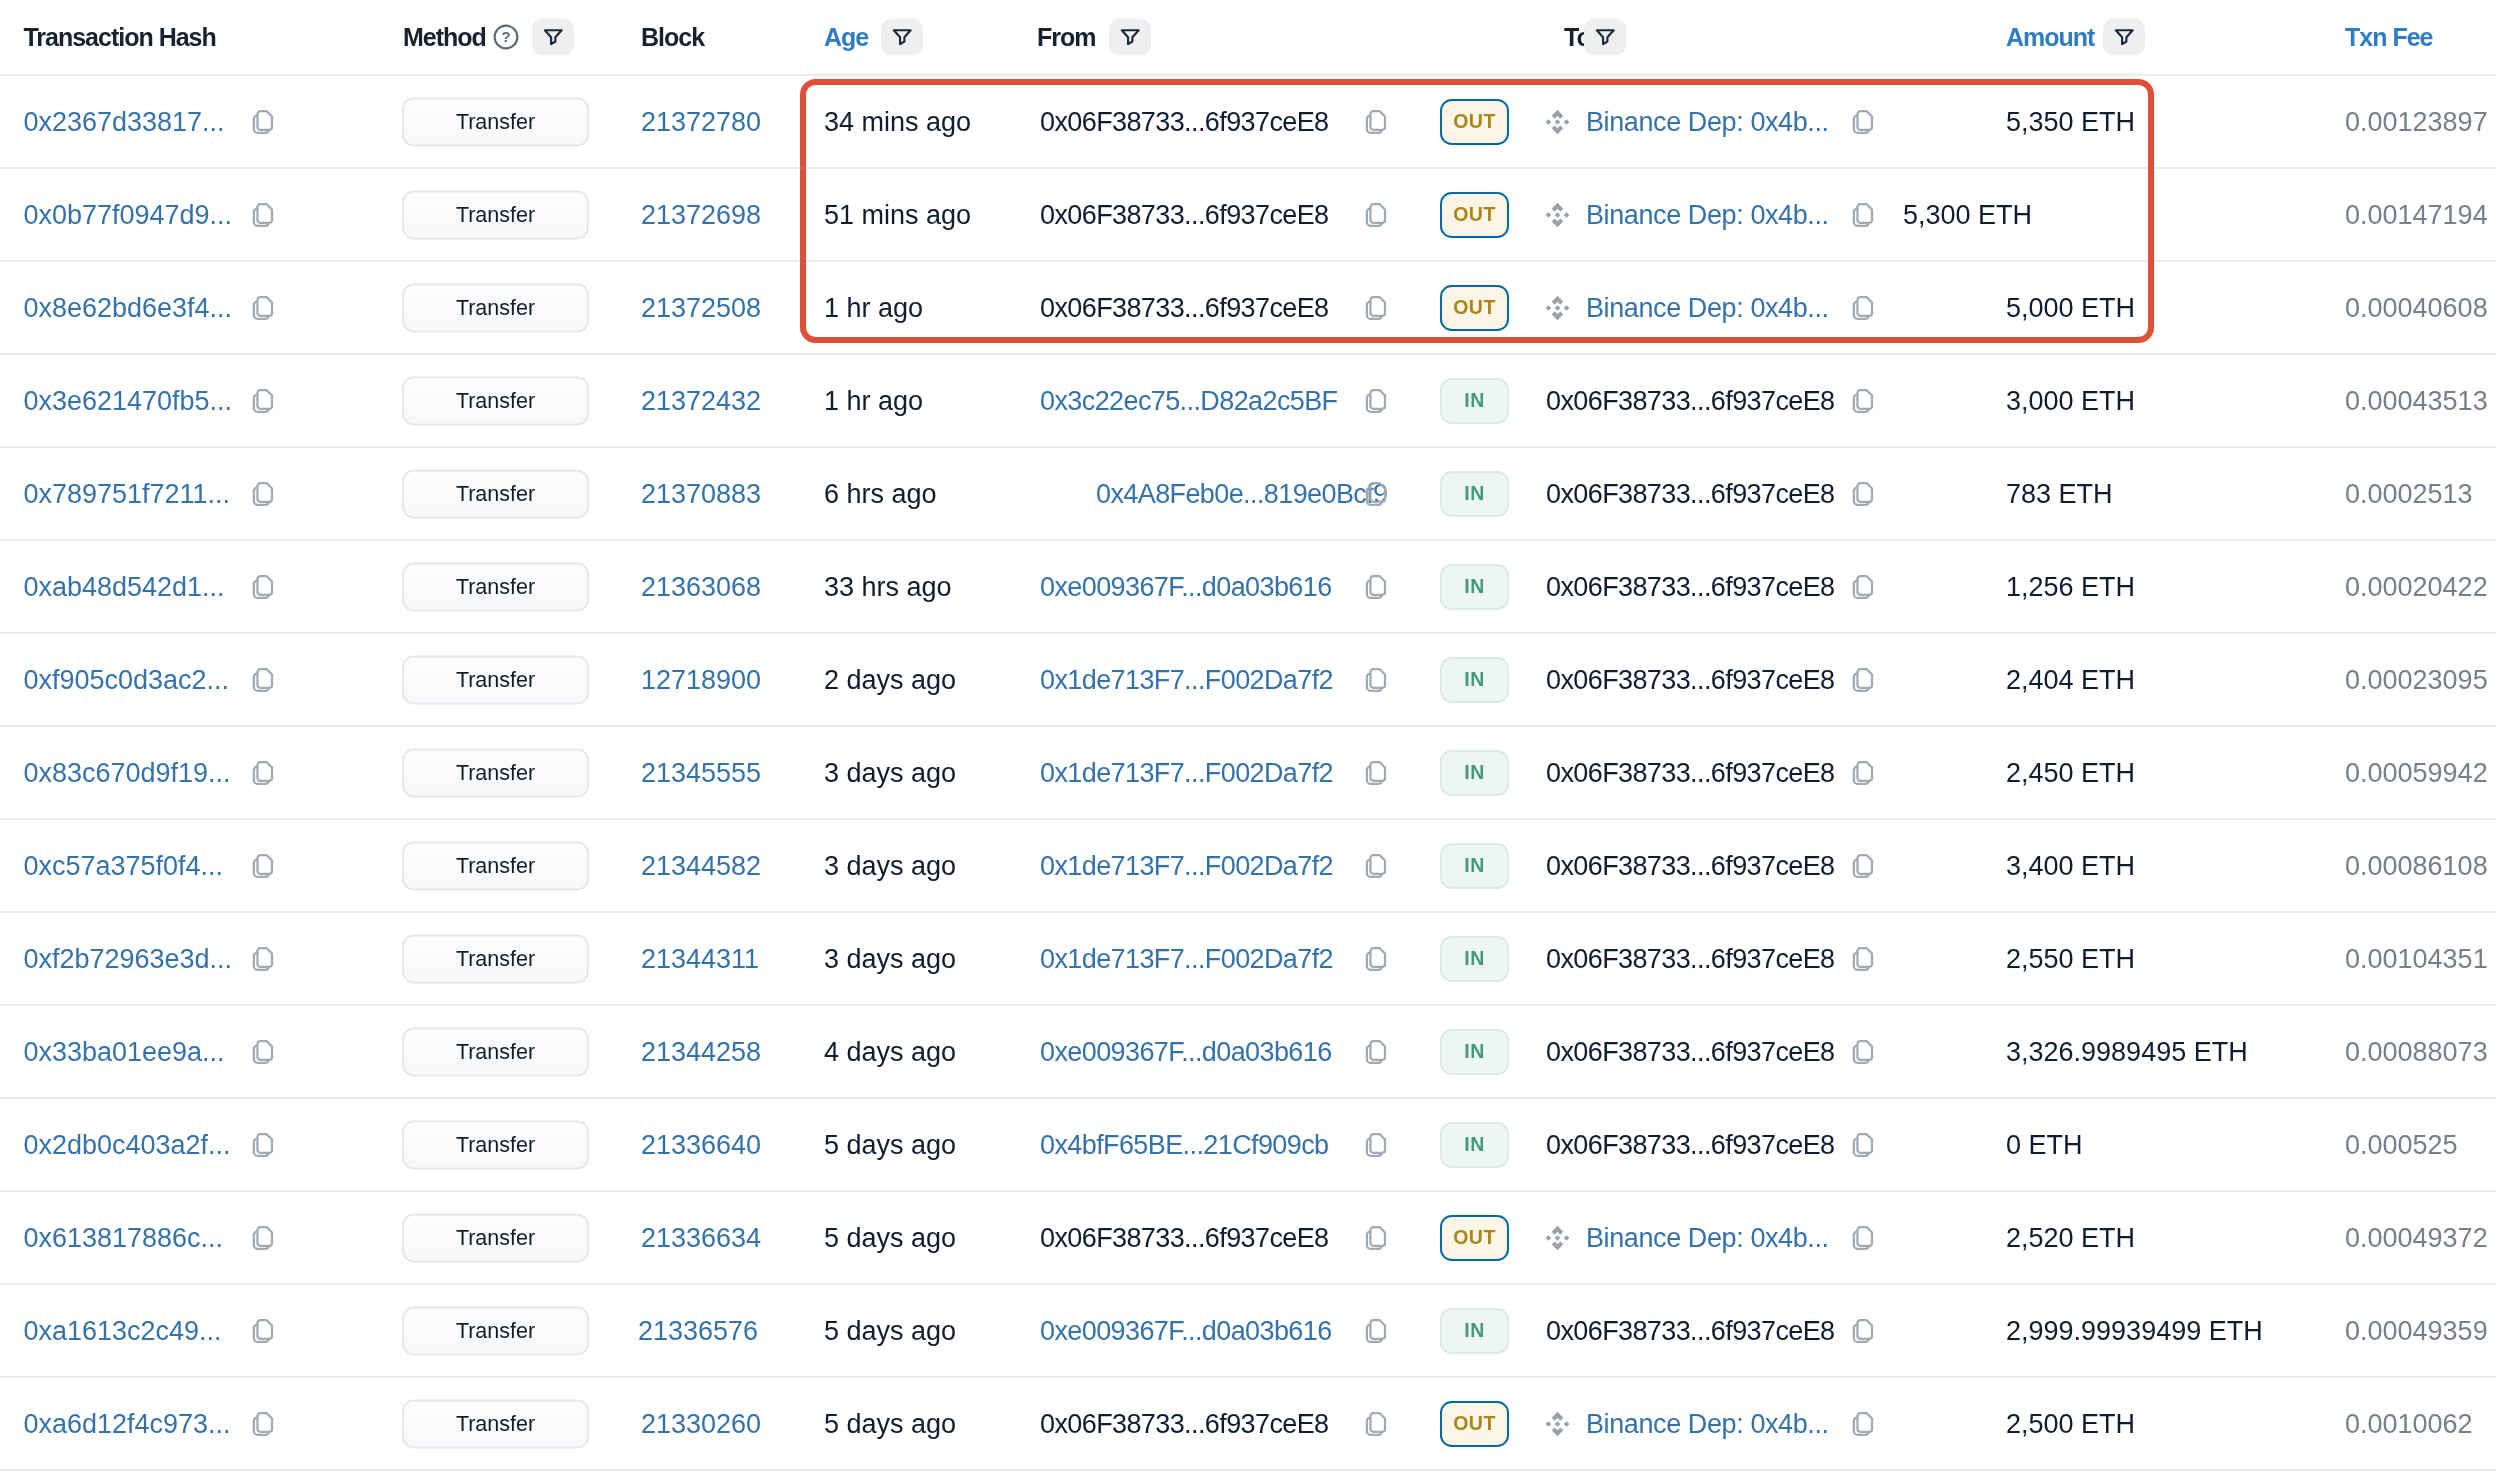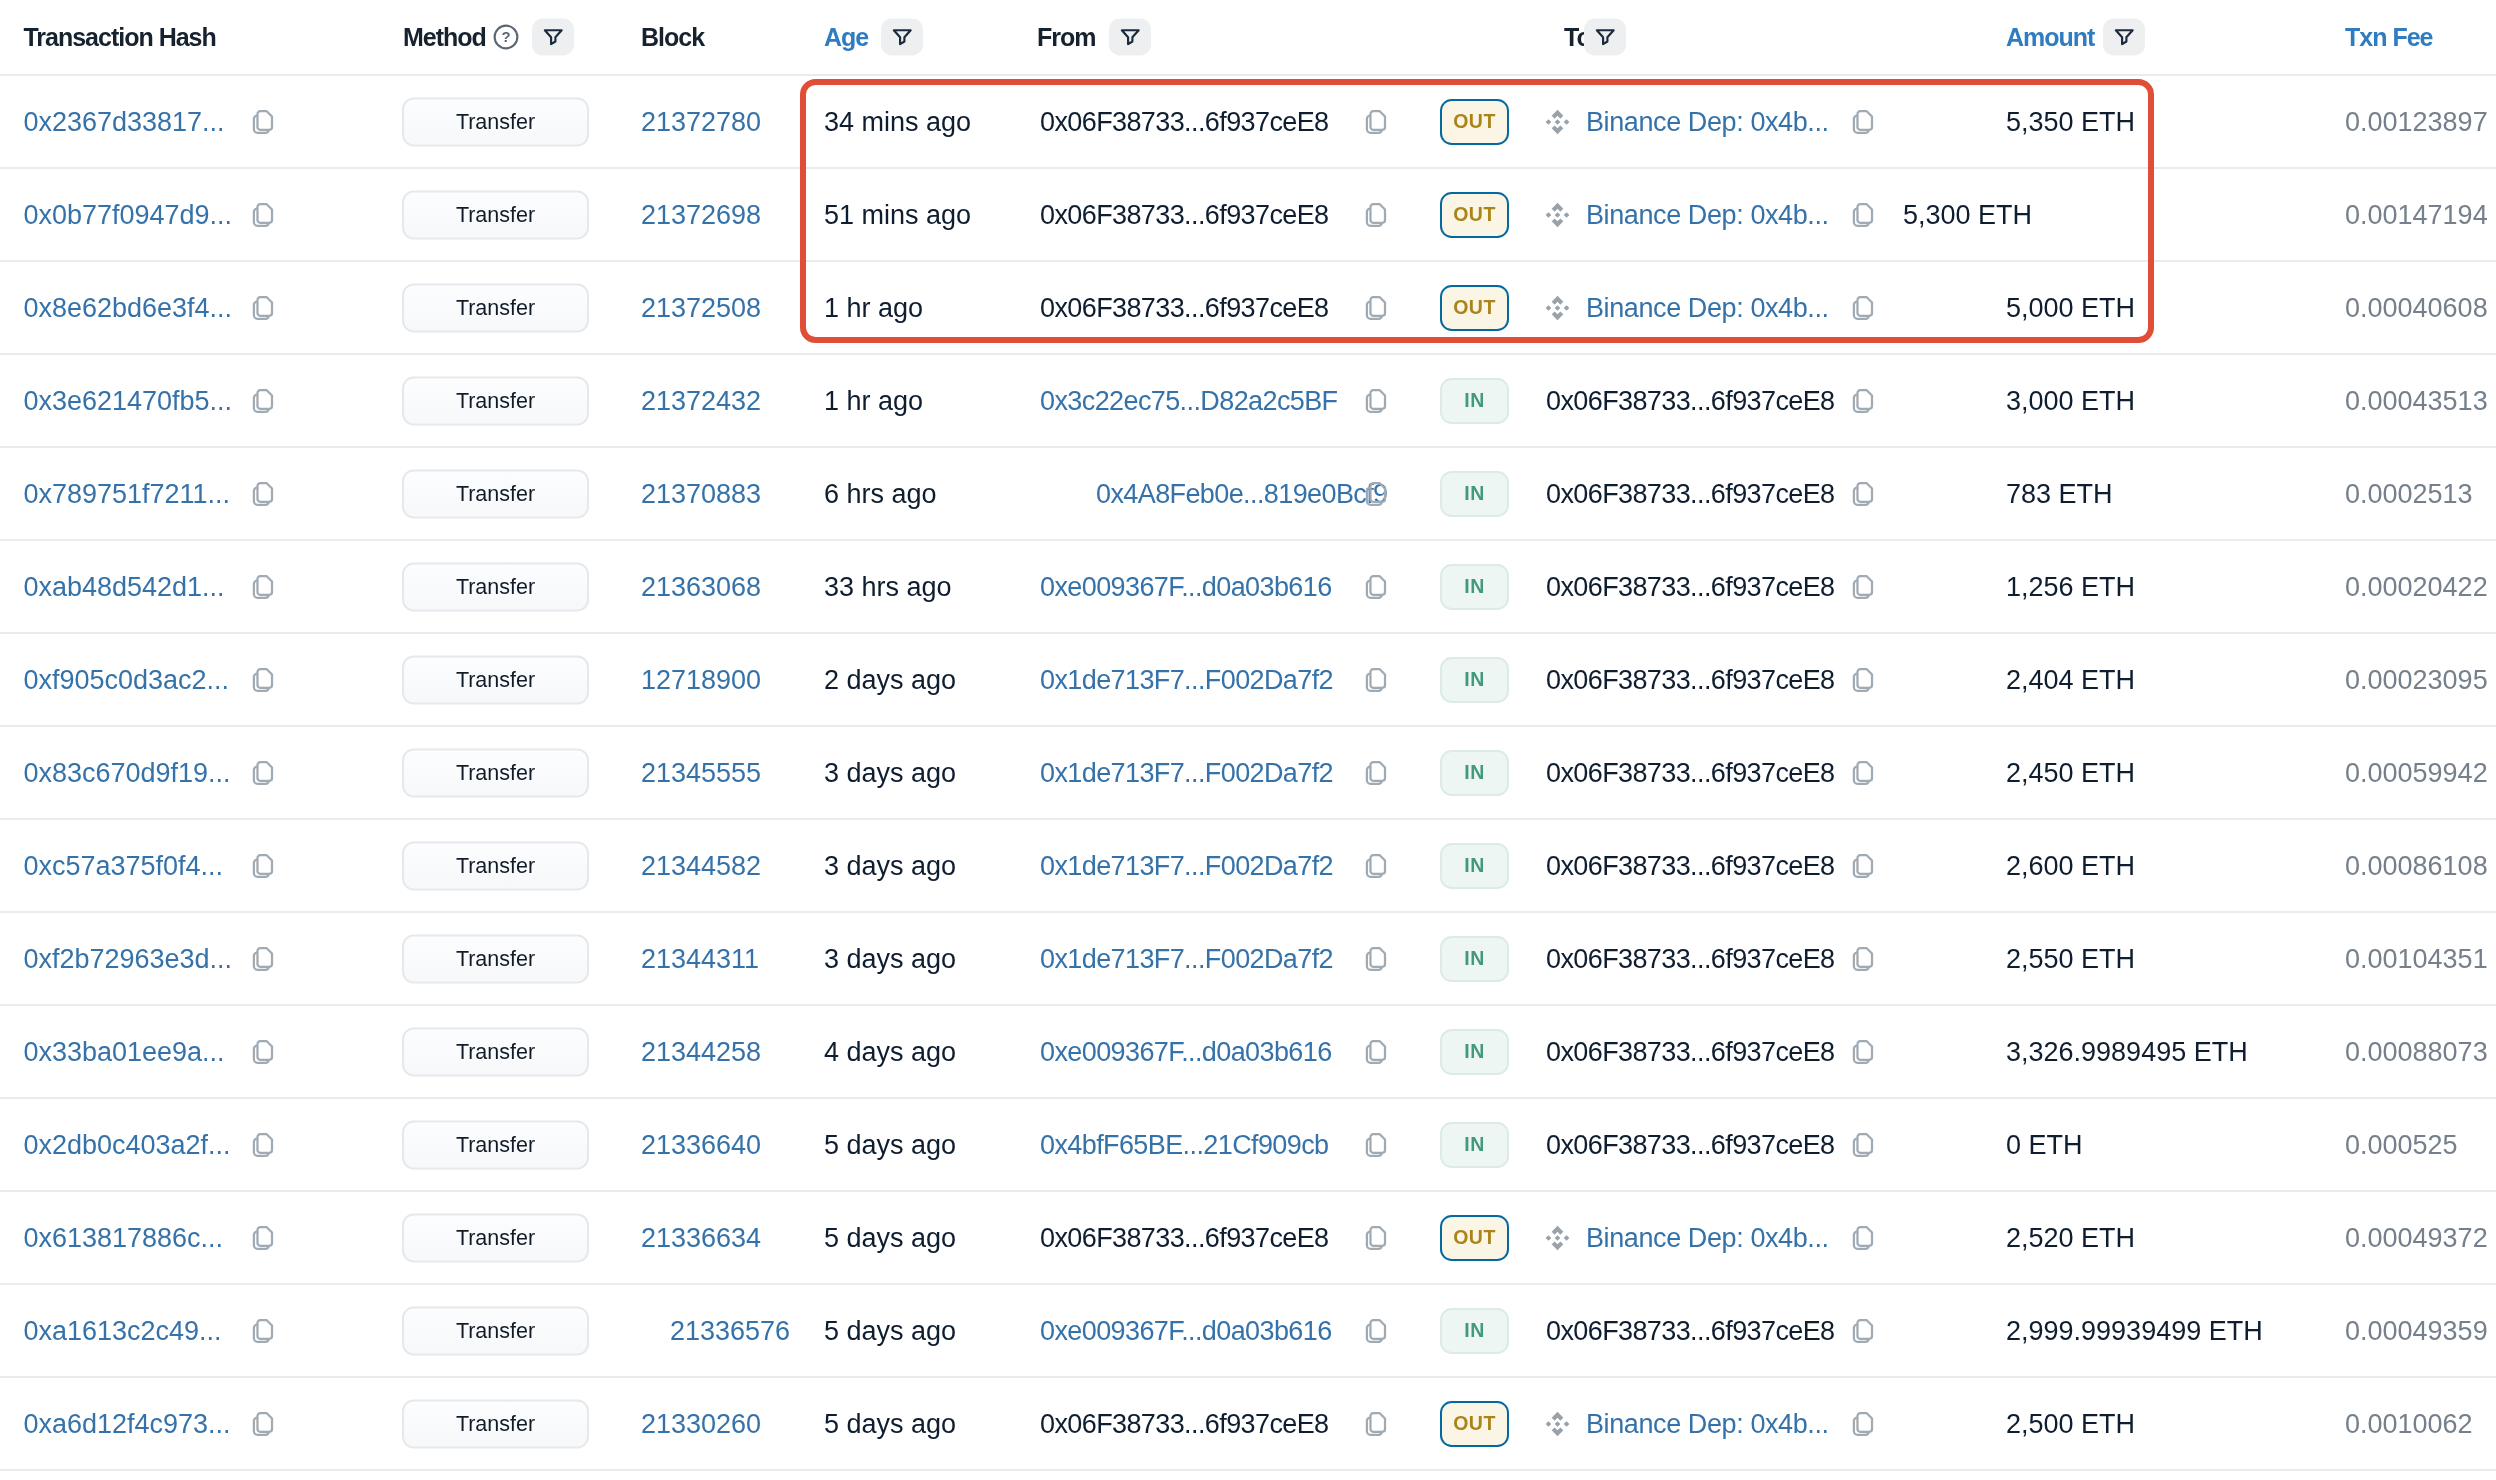--- a/index.html
+++ b/index.html
@@ -334,21 +334,21 @@
         </svg>
       </span>
 <div class="bdg in">IN</div>
 <span class="el t dark addr" style="left:1546px">0x06F38733...6f937ceE8</span>
       <span class="el" style="left:1848px">
         <svg class="cpi" viewBox="0 0 32 32" fill="none" stroke="#a0aab3" stroke-width="2.4" stroke-linejoin="round" stroke-linecap="round">
           <path d="M13 4.5 H20 L25.6 10.1 V21.4 A2.9 2.9 0 0 1 22.7 24.3 H13 A2.9 2.9 0 0 1 10.1 21.4 V7.4 A2.9 2.9 0 0 1 13 4.5 Z"></path>
           <path d="M8.7 9.3 A3.7 3.7 0 0 0 6.3 12.8 V23.6 A3.9 3.9 0 0 0 10.2 27.5 H18.6 A3.7 3.7 0 0 0 22.1 25.2"></path>
         </svg>
       </span>
-<span class="el t dark" style="left:2006px">2,600 ETH</span>
+<span class="el t dark" style="left:2006px">3,400 ETH</span>
 <span class="el t gray" style="left:2345px">0.00086108</span>
 </div>
 <div class="row">
 <span class="el t blue" style="left:23.4px">0xf2b72963e3d...</span>
 <span class="el" style="left:248px">
         <svg class="cpi" viewBox="0 0 32 32" fill="none" stroke="#a0aab3" stroke-width="2.4" stroke-linejoin="round" stroke-linecap="round">
           <path d="M13 4.5 H20 L25.6 10.1 V21.4 A2.9 2.9 0 0 1 22.7 24.3 H13 A2.9 2.9 0 0 1 10.1 21.4 V7.4 A2.9 2.9 0 0 1 13 4.5 Z"></path>
           <path d="M8.7 9.3 A3.7 3.7 0 0 0 6.3 12.8 V23.6 A3.9 3.9 0 0 0 10.2 27.5 H18.6 A3.7 3.7 0 0 0 22.1 25.2"></path>
         </svg>
       </span>
@@ -467,21 +467,21 @@
 </div>
 <div class="row">
 <span class="el t blue" style="left:23.4px">0xa1613c2c49...</span>
 <span class="el" style="left:248px">
         <svg class="cpi" viewBox="0 0 32 32" fill="none" stroke="#a0aab3" stroke-width="2.4" stroke-linejoin="round" stroke-linecap="round">
           <path d="M13 4.5 H20 L25.6 10.1 V21.4 A2.9 2.9 0 0 1 22.7 24.3 H13 A2.9 2.9 0 0 1 10.1 21.4 V7.4 A2.9 2.9 0 0 1 13 4.5 Z"></path>
           <path d="M8.7 9.3 A3.7 3.7 0 0 0 6.3 12.8 V23.6 A3.9 3.9 0 0 0 10.2 27.5 H18.6 A3.7 3.7 0 0 0 22.1 25.2"></path>
         </svg>
       </span>
 <div class="mbtn">Transfer</div>
-<span class="el t blue" style="left:670px">21336576</span>
+<span class="el t blue" style="left:638px">21336576</span>
 <span class="el t dark" style="left:824px">5 days ago</span>
 <span class="el t blue addr" style="left:1040px">0xe009367F...d0a03b616</span>
 <span class="el" style="left:1361px">
         <svg class="cpi" viewBox="0 0 32 32" fill="none" stroke="#a0aab3" stroke-width="2.4" stroke-linejoin="round" stroke-linecap="round">
           <path d="M13 4.5 H20 L25.6 10.1 V21.4 A2.9 2.9 0 0 1 22.7 24.3 H13 A2.9 2.9 0 0 1 10.1 21.4 V7.4 A2.9 2.9 0 0 1 13 4.5 Z"></path>
           <path d="M8.7 9.3 A3.7 3.7 0 0 0 6.3 12.8 V23.6 A3.9 3.9 0 0 0 10.2 27.5 H18.6 A3.7 3.7 0 0 0 22.1 25.2"></path>
         </svg>
       </span>
 <div class="bdg in">IN</div>
 <span class="el t dark addr" style="left:1546px">0x06F38733...6f937ceE8</span>

